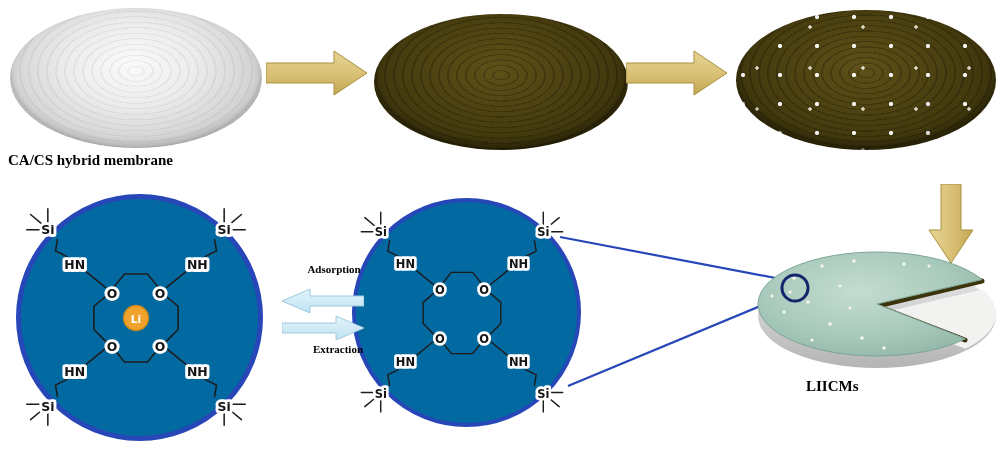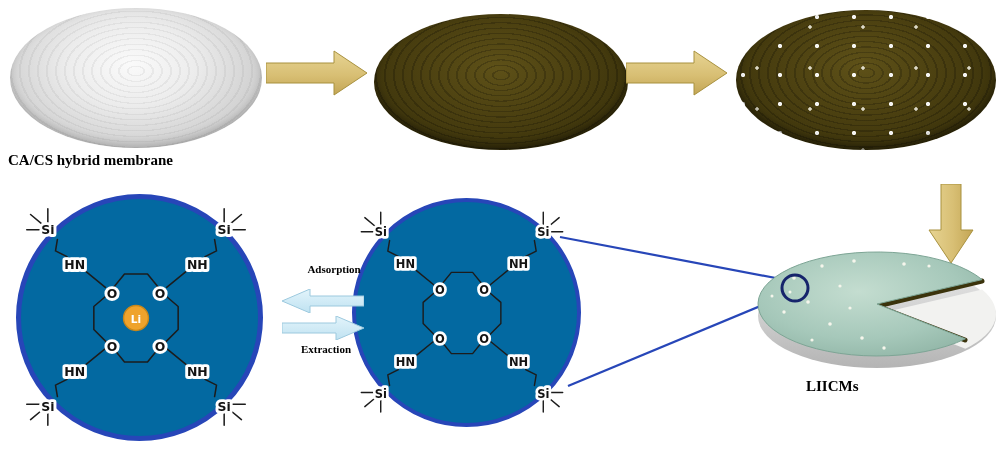--- a/index.html
+++ b/index.html
@@ -163,15 +163,15 @@
           <stop offset="100%" stop-color="#bfe2f1"></stop>
       </linearGradient>
     </defs>
     <polygon points="82,7 28,7 28,0 0,12 28,24 28,17 82,17" fill="url(#blueG)" stroke="#9cc9de" stroke-width="1"></polygon>
   </svg>
 
   <svg class="abs" style="left:282px;top:316px;z-index:4" width="82" height="24" viewBox="0 0 82 24">
     <polygon points="0,7 54,7 54,0 82,12 54,24 54,17 0,17" fill="url(#blueG)" stroke="#9cc9de" stroke-width="1"></polygon>
   </svg>
 
-  <div class="cycleLabel" style="left:264px;top:343px;width:124px">Extraction</div>
+  <div class="cycleLabel" style="left:276px;top:343px;width:124px">Extraction</div>
 
 </div>
 
 </body></html>

